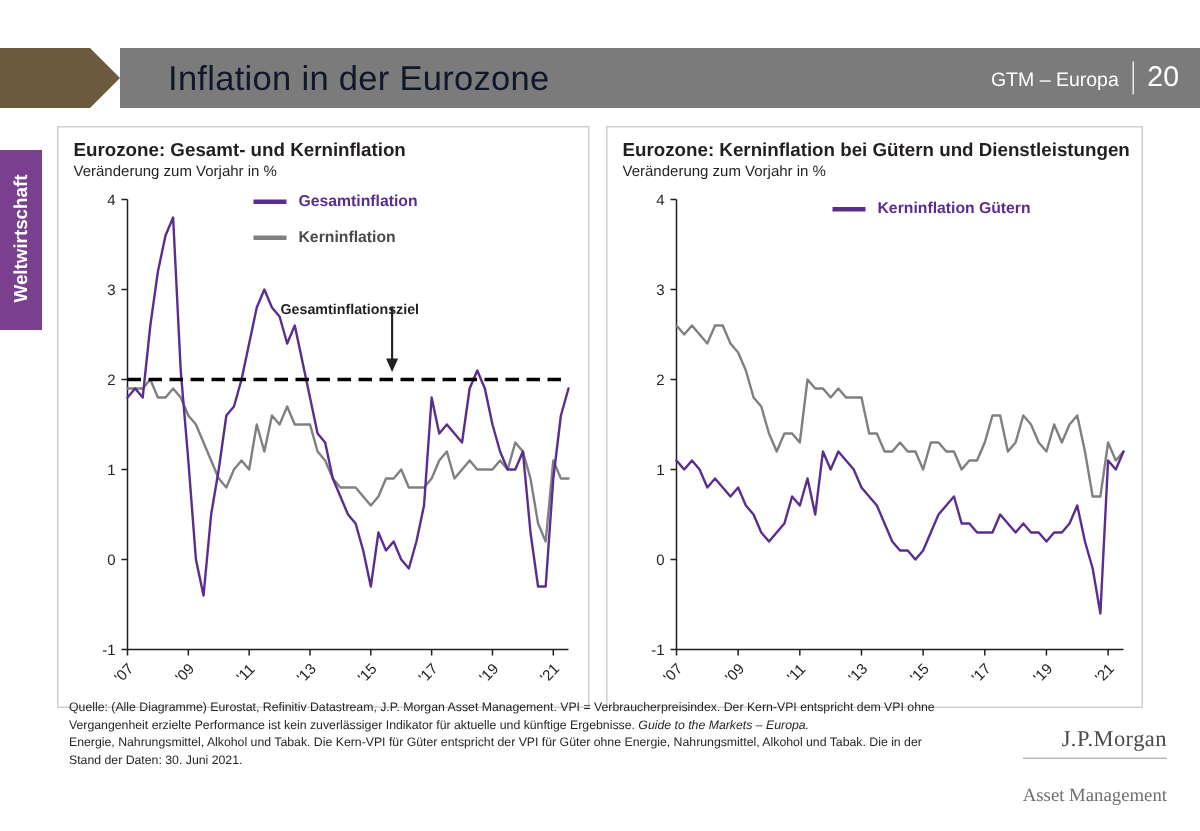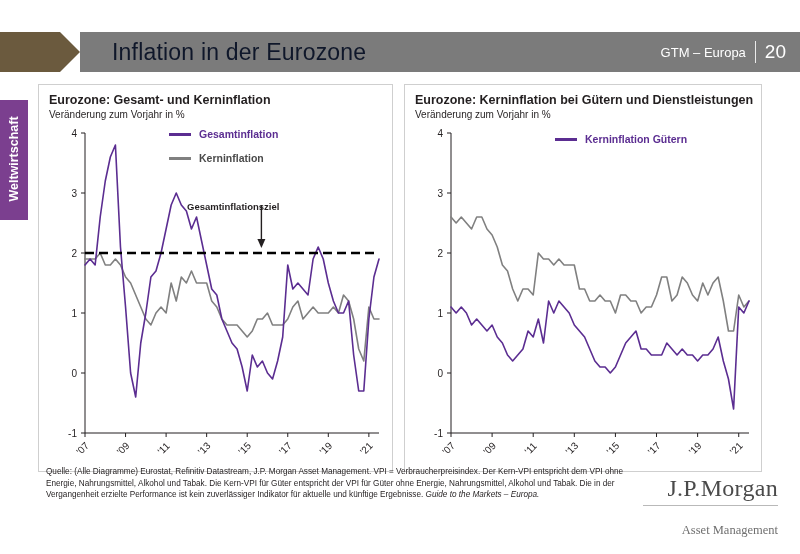--- a/index.html
+++ b/index.html
@@ -82,21 +82,21 @@
   
   .footnote{
     position:absolute; left:46px; top:466px; width:720px;
     font-size:8.2px; color:#231f20; line-height:1.42;
   }
   .footnote .ital{ font-style:italic; }
   
   .logo{
     position:absolute; right:22px; bottom:16px; text-align:right;
   }
-  .logo .l1{ font-family:"Liberation Serif", serif; font-size:24px; color:#4a4a4a; letter-spacing:.3px;margin-left:24px;}
+  .logo .l1{ font-family:"Liberation Serif", serif; font-size:15px; color:#4a4a4a; letter-spacing:.3px;margin-left:24px;}
   .logo .l2{ font-family:"Liberation Serif", serif; font-size:12.5px; color:#6f6f6f; margin-top:17px;}
   .logo .rule{ height:1px; background:#b9b9b9; margin:3px 0 3px 0; }
 </style>
 </head>
 <body>
 
 <div class="hdr-brown"></div>
 <div class="hdr-bar">
   <div class="hdr-title">Inflation in der Eurozone</div>
   <div class="hdr-right">
@@ -203,21 +203,22 @@
       <text x="292.62068965517244" y="366" text-anchor="middle" font-size="10" font-family="&quot;Liberation Sans&quot;, sans-serif" fill="#231f20" transform="rotate(-45 292.62068965517244 366)">'19</text>
       <line x1="333.7241379310345" y1="348" x2="333.7241379310345" y2="352" stroke="#231f20" stroke-width="1"></line>
       <text x="333.7241379310345" y="366" text-anchor="middle" font-size="10" font-family="&quot;Liberation Sans&quot;, sans-serif" fill="#231f20" transform="rotate(-45 333.7241379310345 366)">'21</text>
       <path d="M46.00,132.00 L51.14,138.00 L56.28,132.00 L61.41,138.00 L66.55,144.00 L71.69,132.00 L76.83,132.00 L81.97,144.00 L87.10,150.00 L92.24,162.00 L97.38,180.00 L102.52,186.00 L107.66,204.00 L112.79,216.00 L117.93,204.00 L123.07,204.00 L128.21,210.00 L133.34,168.00 L138.48,174.00 L143.62,174.00 L148.76,180.00 L153.90,174.00 L159.03,180.00 L164.17,180.00 L169.31,180.00 L174.45,204.00 L179.59,204.00 L184.72,216.00 L189.86,216.00 L195.00,210.00 L200.14,216.00 L205.28,216.00 L210.41,228.00 L215.55,210.00 L220.69,210.00 L225.83,216.00 L230.97,216.00 L236.10,228.00 L241.24,222.00 L246.38,222.00 L251.52,210.00 L256.66,192.00 L261.79,192.00 L266.93,216.00 L272.07,210.00 L277.21,192.00 L282.34,198.00 L287.48,210.00 L292.62,216.00 L297.76,198.00 L302.90,210.00 L308.03,198.00 L313.17,192.00 L318.31,216.00 L323.45,246.00 L328.59,246.00 L333.72,210.00 L338.86,222.00 L344.00,216.00 " fill="none" stroke="#808080" stroke-width="1.6" stroke-linejoin="round" stroke-linecap="round"></path>
       <path d="M46.00,222.00 L51.14,228.00 L56.28,222.00 L61.41,228.00 L66.55,240.00 L71.69,234.00 L76.83,240.00 L81.97,246.00 L87.10,240.00 L92.24,252.00 L97.38,258.00 L102.52,270.00 L107.66,276.00 L112.79,270.00 L117.93,264.00 L123.07,246.00 L128.21,252.00 L133.34,234.00 L138.48,258.00 L143.62,216.00 L148.76,228.00 L153.90,216.00 L159.03,222.00 L164.17,228.00 L169.31,240.00 L174.45,246.00 L179.59,252.00 L184.72,264.00 L189.86,276.00 L195.00,282.00 L200.14,282.00 L205.28,288.00 L210.41,282.00 L215.55,270.00 L220.69,258.00 L225.83,252.00 L230.97,246.00 L236.10,264.00 L241.24,264.00 L246.38,270.00 L251.52,270.00 L256.66,270.00 L261.79,258.00 L266.93,264.00 L272.07,270.00 L277.21,264.00 L282.34,270.00 L287.48,270.00 L292.62,276.00 L297.76,270.00 L302.90,270.00 L308.03,264.00 L313.17,252.00 L318.31,276.00 L323.45,294.00 L328.59,324.00 L333.72,222.00 L338.86,228.00 L344.00,216.00 " fill="none" stroke="#5b2d91" stroke-width="1.6" stroke-linejoin="round" stroke-linecap="round"></path>
     </svg>
 </div>
 
 <div class="footnote">
   <div>Quelle: (Alle Diagramme) Eurostat, Refinitiv Datastream, J.P. Morgan Asset Management. VPI = Verbraucherpreisindex. Der Kern-VPI entspricht dem VPI ohne</div>
+  <div><span>Vergangenheit erzielte Performance ist kein zuverlässiger Indikator für aktuelle und künftige Ergebnisse.</span> <span class="ital">Guide to the Markets – Europa.</span></div>
   <div>Energie, Nahrungsmittel, Alkohol und Tabak. Die Kern-VPI für Güter entspricht der VPI für Güter ohne Energie, Nahrungsmittel, Alkohol und Tabak. Die in der</div>
-  <div><span>Vergangenheit erzielte Performance ist kein zuverlässiger Indikator für aktuelle und künftige Ergebnisse.</span> <span class="ital">Guide to the Markets – Europa.</span></div>
+  <div>Stand der Daten: 30. Juni 2021.</div>
 </div>
 
 <div class="logo">
   <div class="l1">J.P.Morgan</div>
   <div class="rule"></div>
   <div class="l2">Asset Management</div>
 </div>
 
 </body></html>

